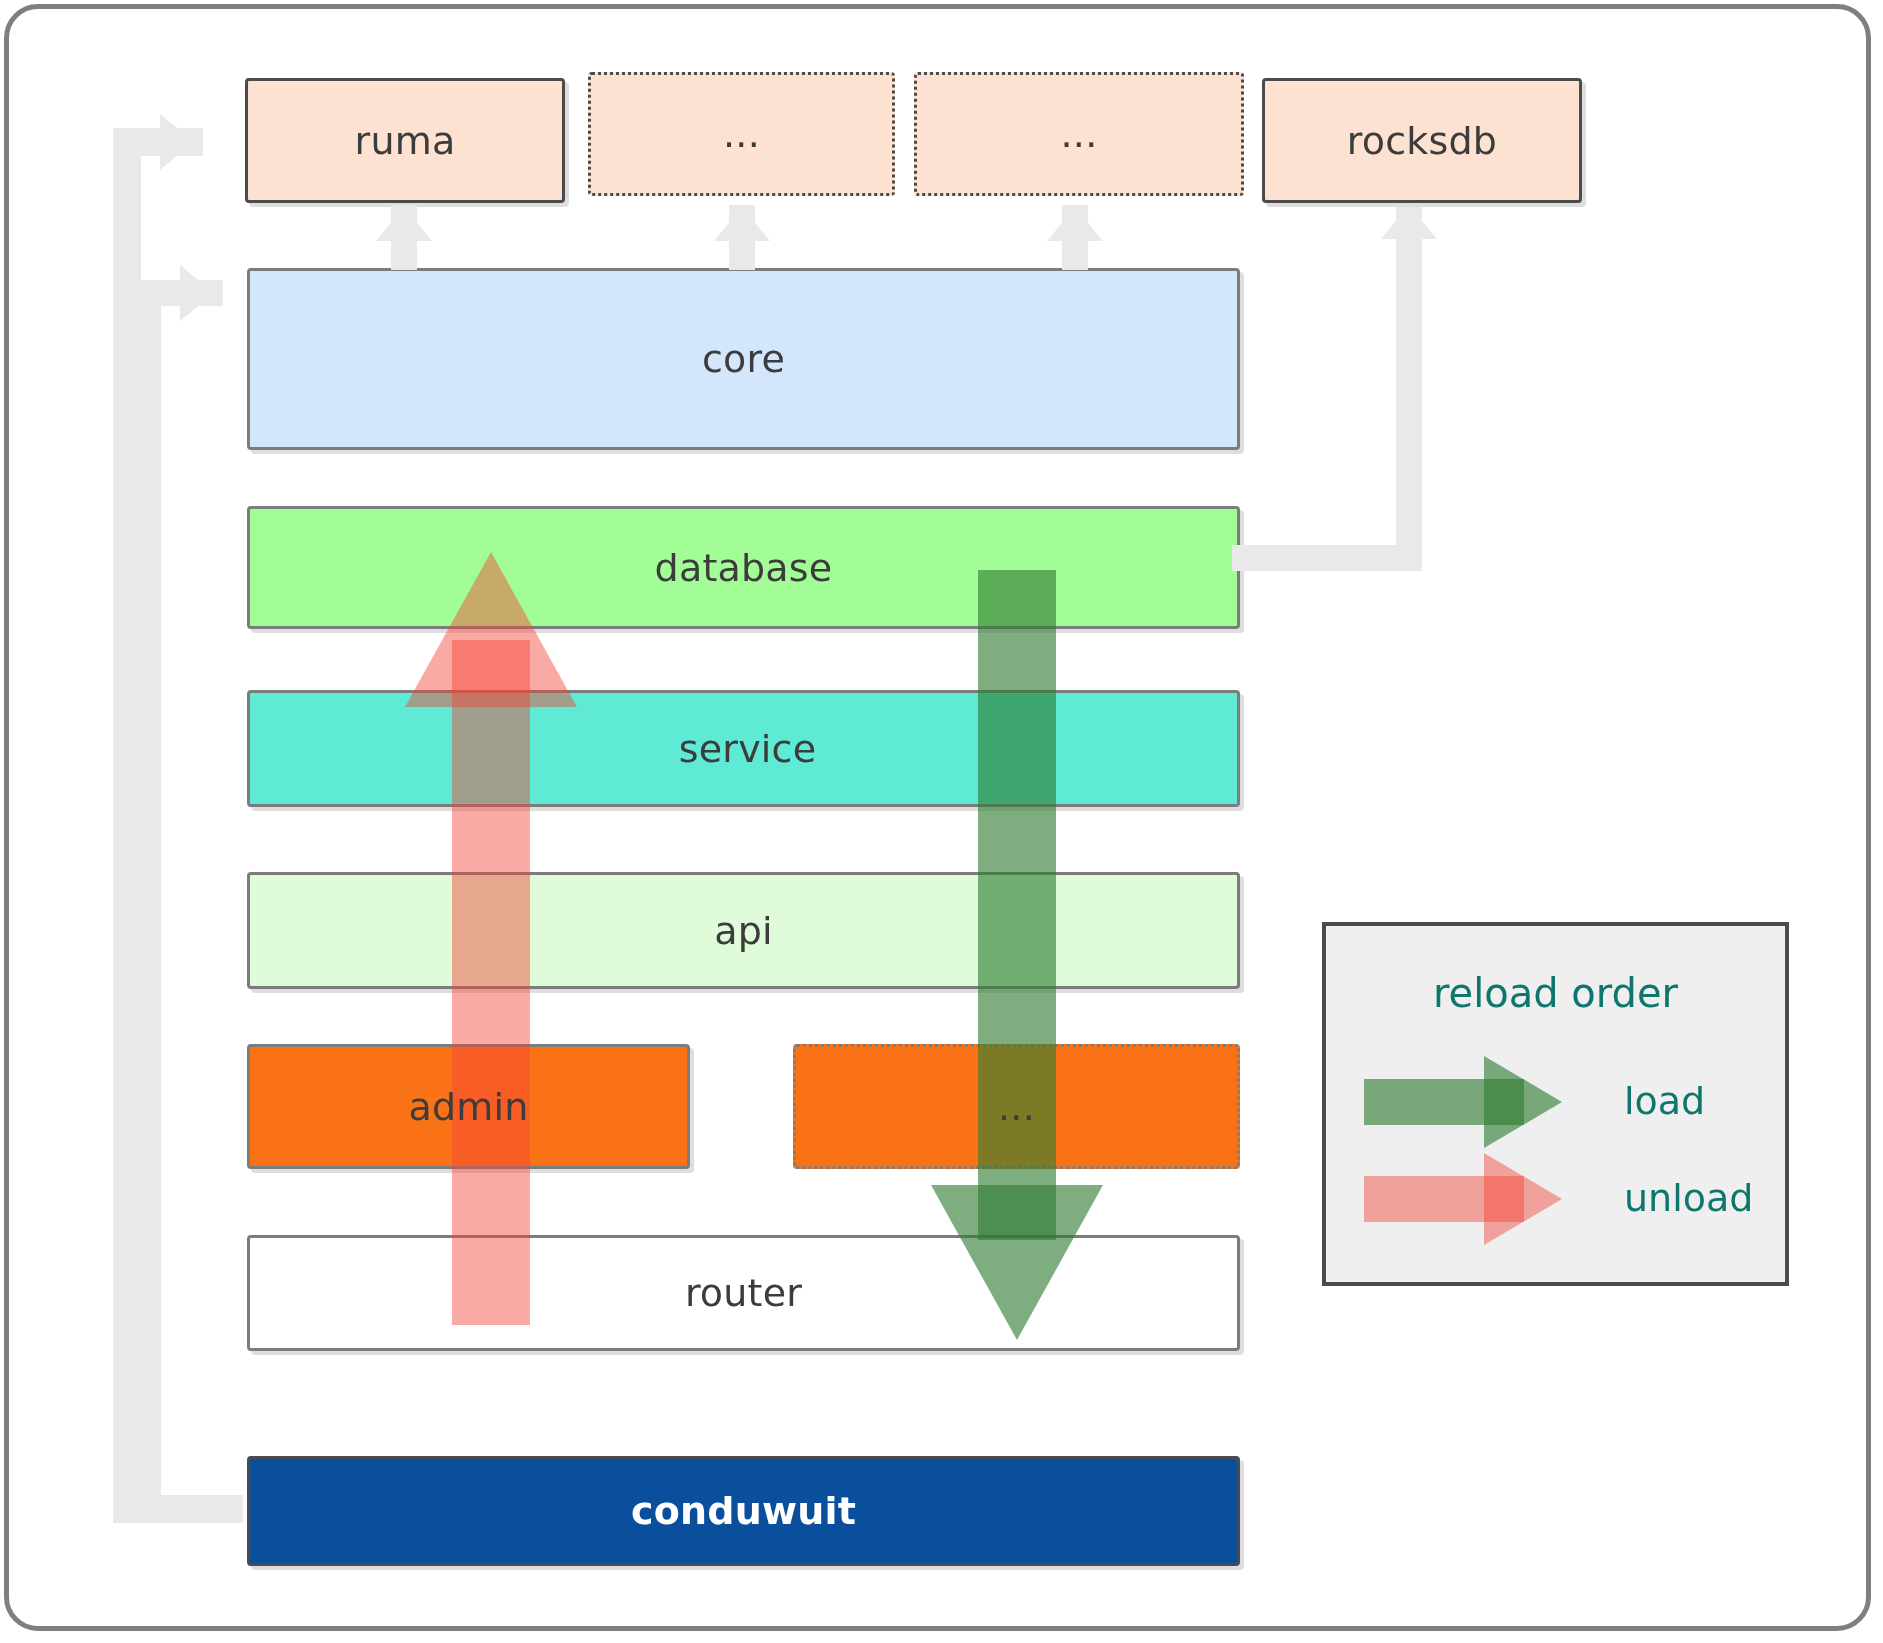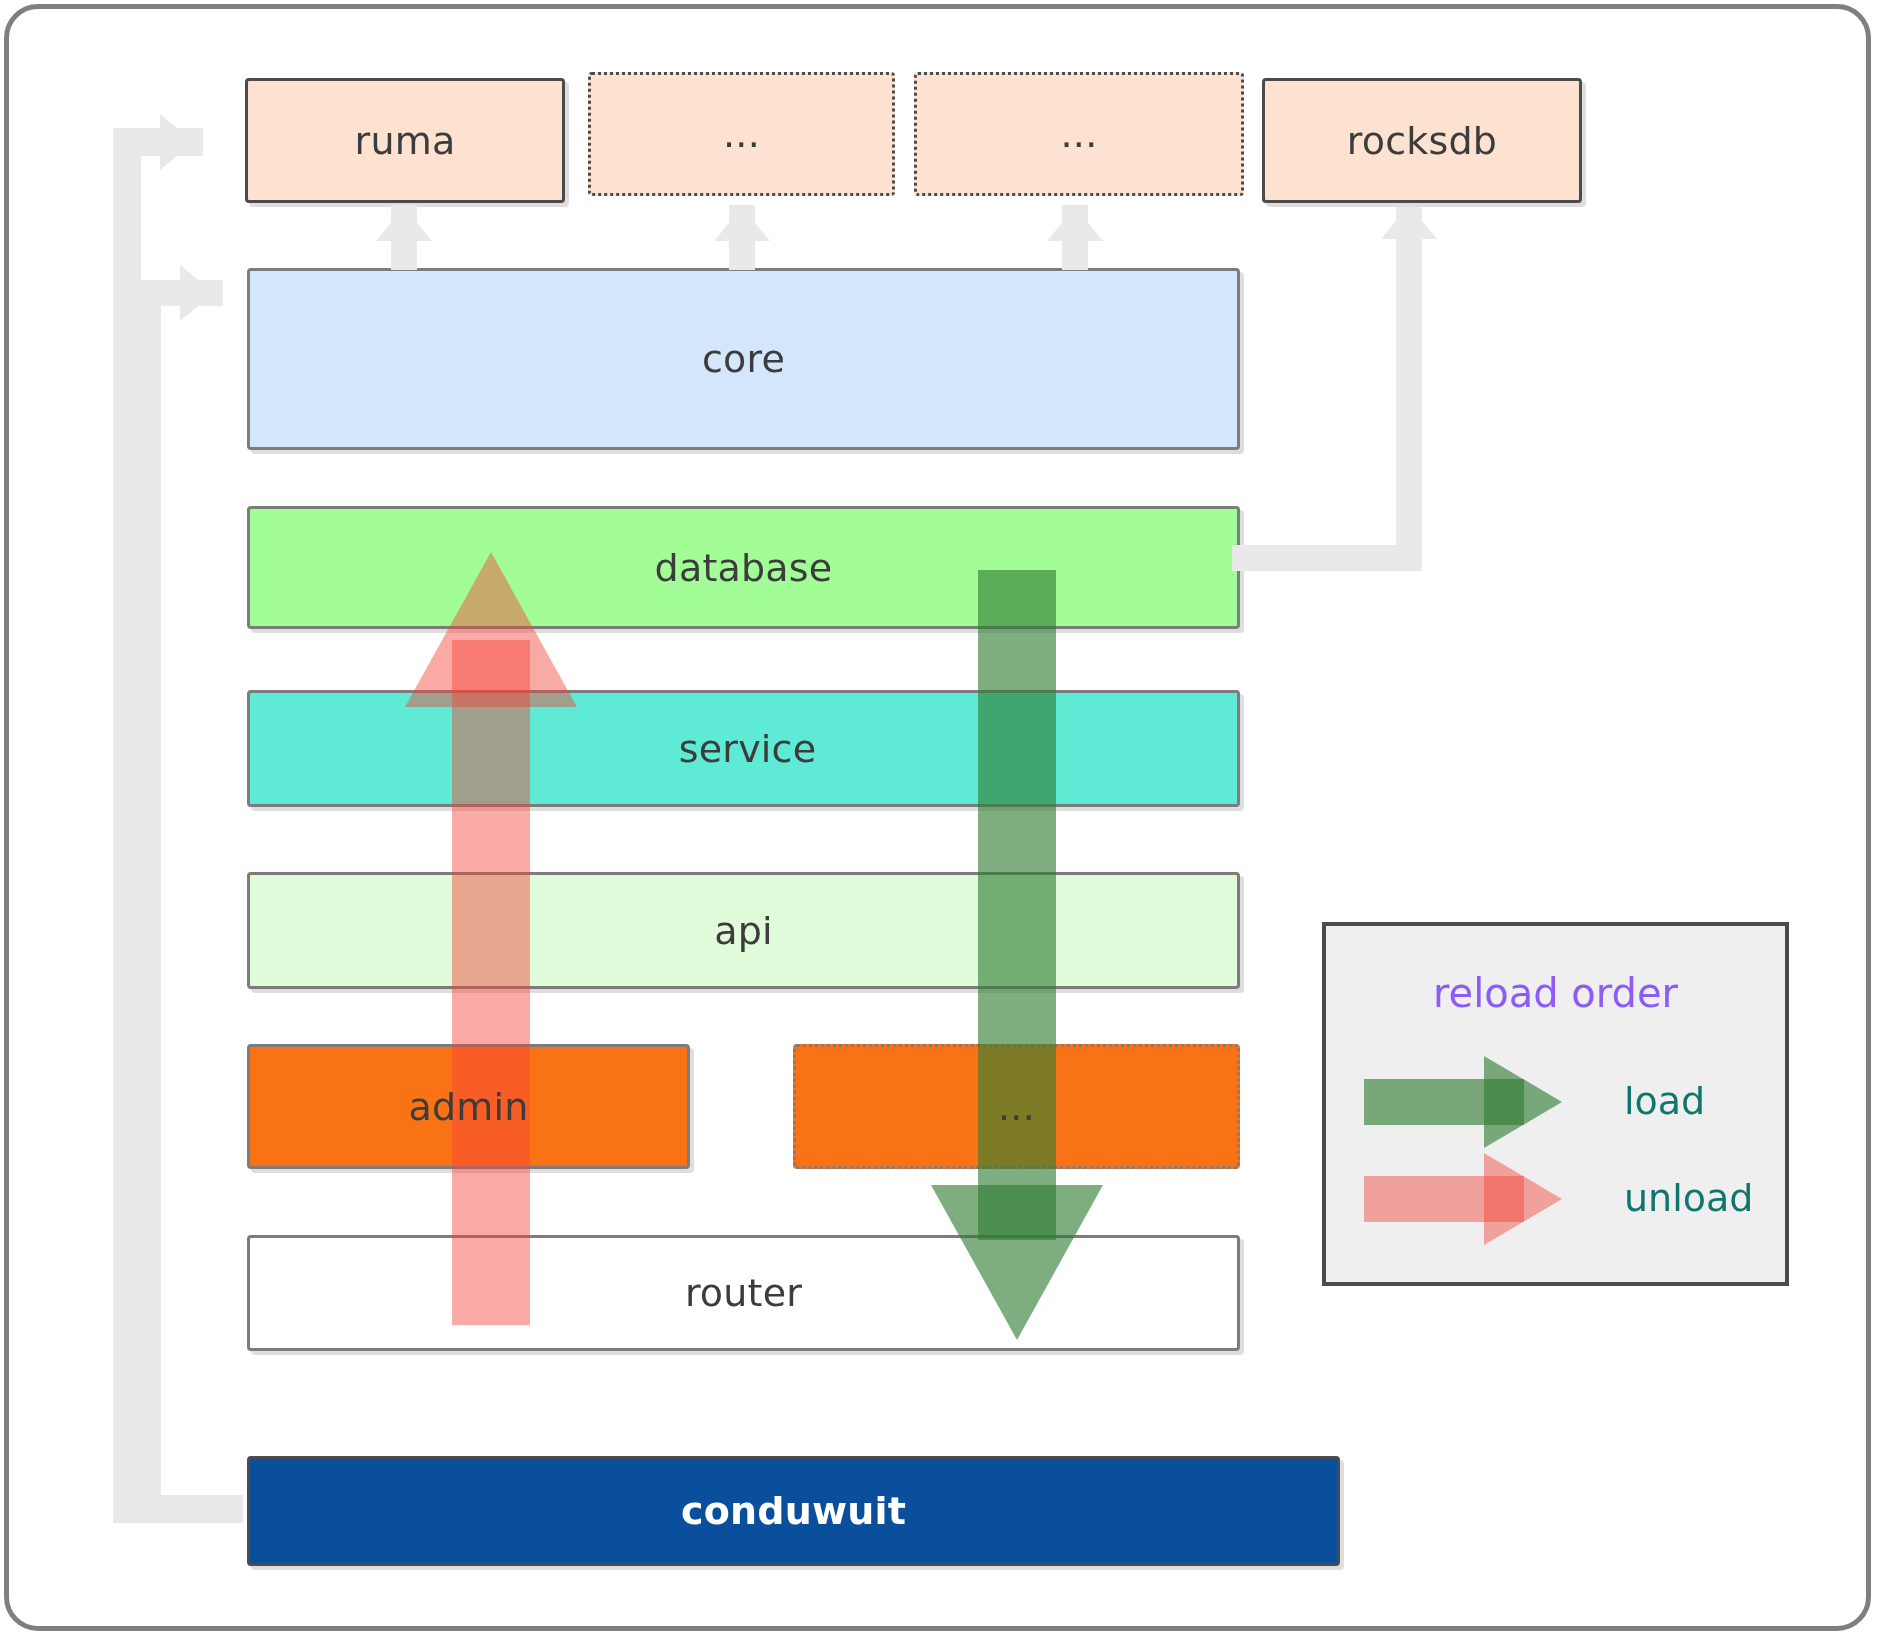--- a/index.html
+++ b/index.html
@@ -104,21 +104,21 @@
     box-sizing: border-box;
     border: 4px solid #4b4b4b;
     background: #efefef;
     z-index: 5;
   }
   .legend-title {
     position: absolute;
     width: 100%;
     text-align: center;
     font-size: 40px;
-    color: #8b5cf6;
+    color: #0f766e;
   }
   .legend-label {
     position: absolute;
     font-size: 38px;
     color: #0f766e;
   }
   .lg-shaft { position: absolute; }
   .lg-head  { position: absolute; width: 0; height: 0; }
   .lg-green-shaft { background: rgba(46,125,50,.62); }
   .lg-green-head {
@@ -198,21 +198,21 @@
   </div>
 
   <div class="box dotted c-green4" style="left:793px; top:1044px; width:447px; height:125px;">
     <span class="lbl">...</span>
   </div>
 
   <div class="box solid c-white shadow" style="left:247px; top:1235px; width:993px; height:116px;">
     <span class="lbl">router</span>
   </div>
 
-  <div class="box dark c-navy shadow" style="left:247px; top:1456px; width:1093px; height:110px;">
+  <div class="box dark c-navy shadow" style="left:247px; top:1456px; width:993px; height:110px;">
     <span class="lbl">conduwuit</span>
   </div>
 
   <div class="flow shaft-red" style="left:452px; top:640px; width:78px; height:685px;"></div>
   <div class="head head-red-up" style="left:405px; top:552px;"></div>
 
   <div class="flow shaft-green" style="left:978px; top:570px; width:78px; height:670px;"></div>
   <div class="head head-green-down" style="left:931px; top:1185px;"></div>
 
   <div class="legend" style="left:1322px; top:922px; width:467px; height:364px;">

